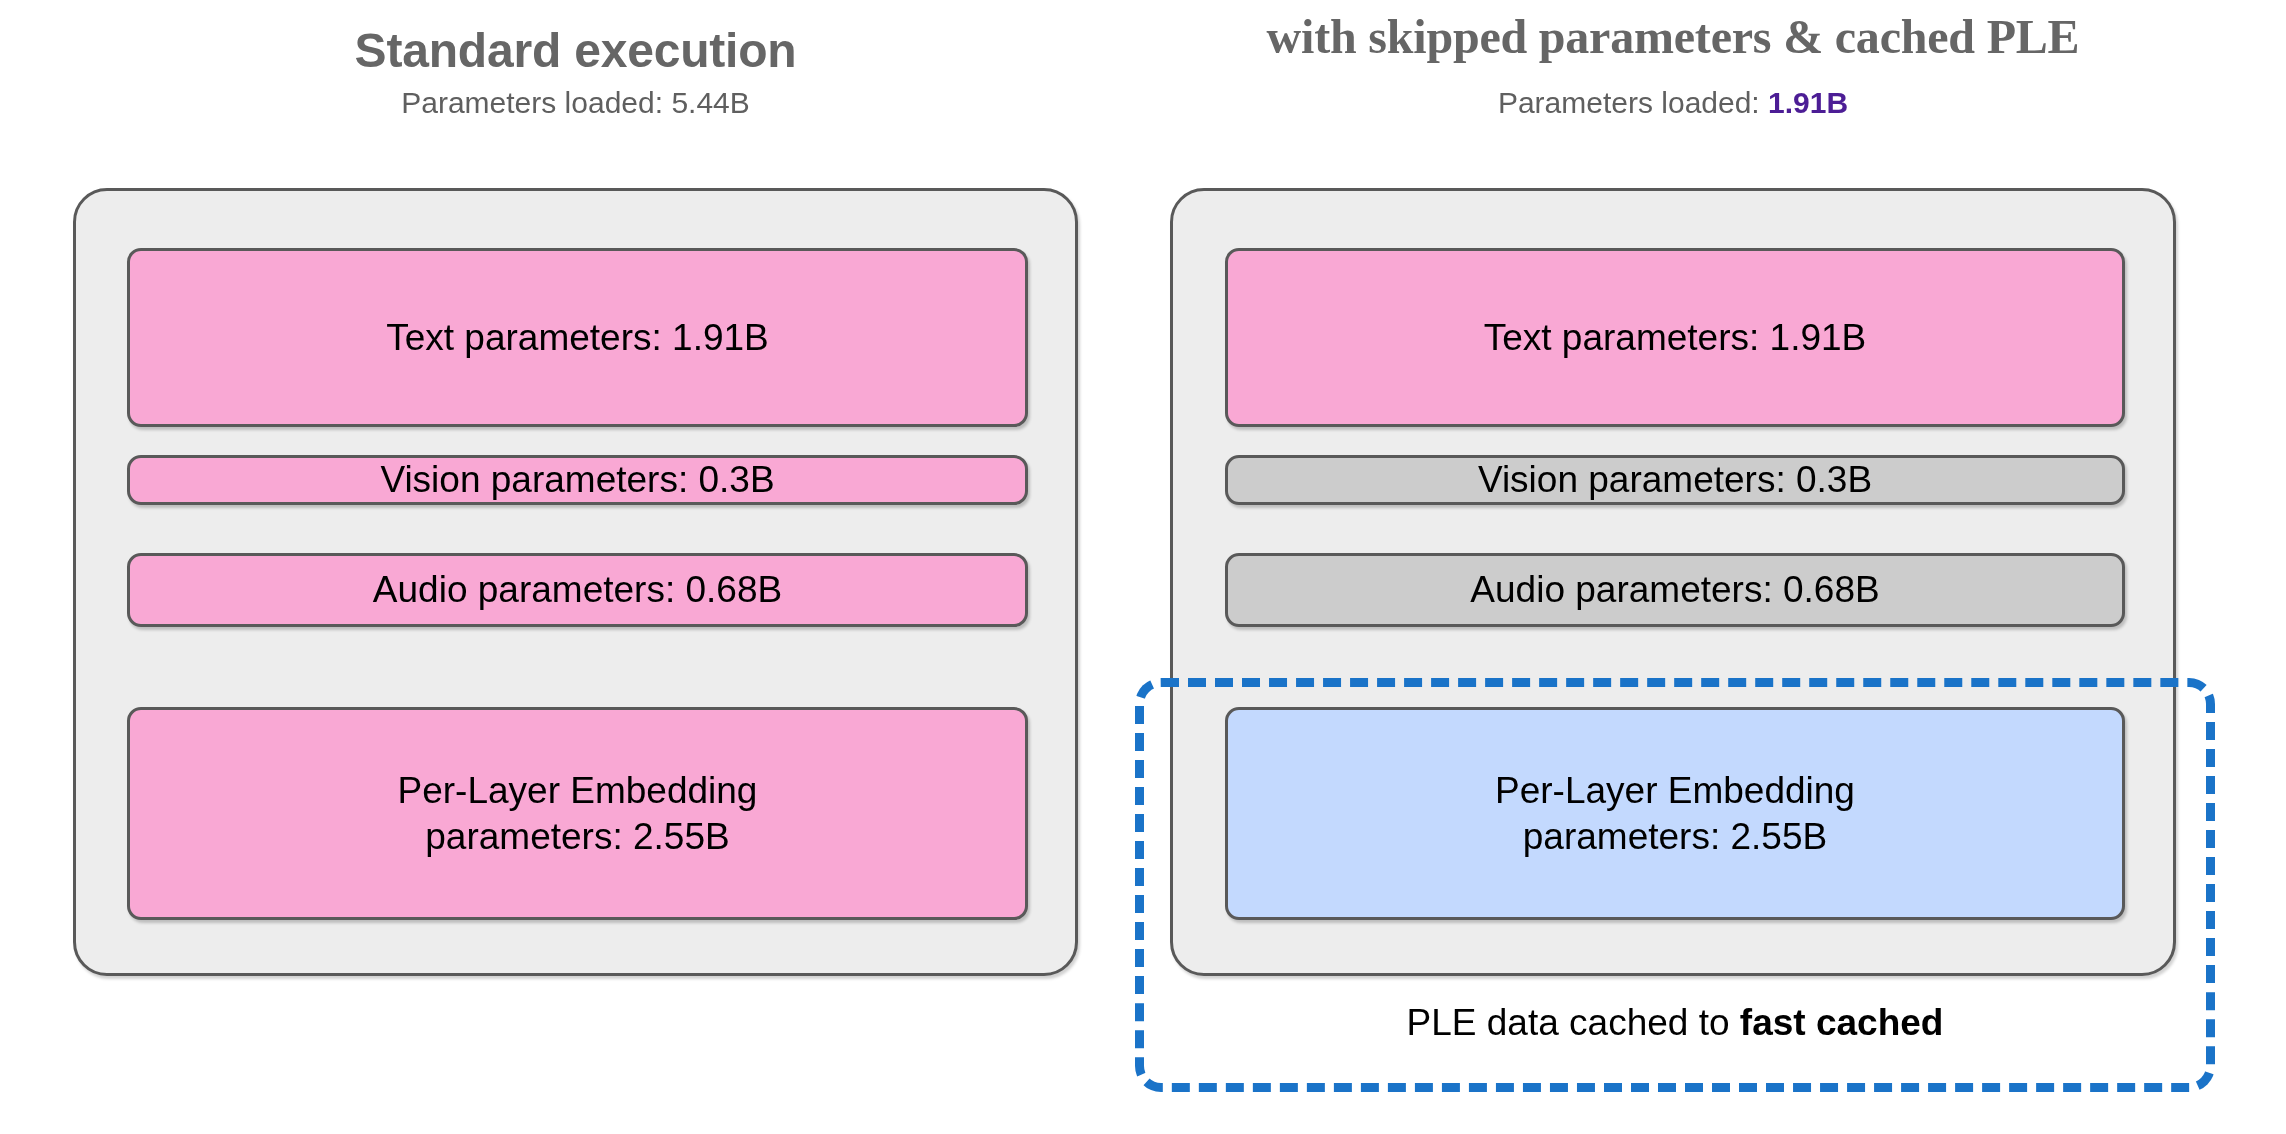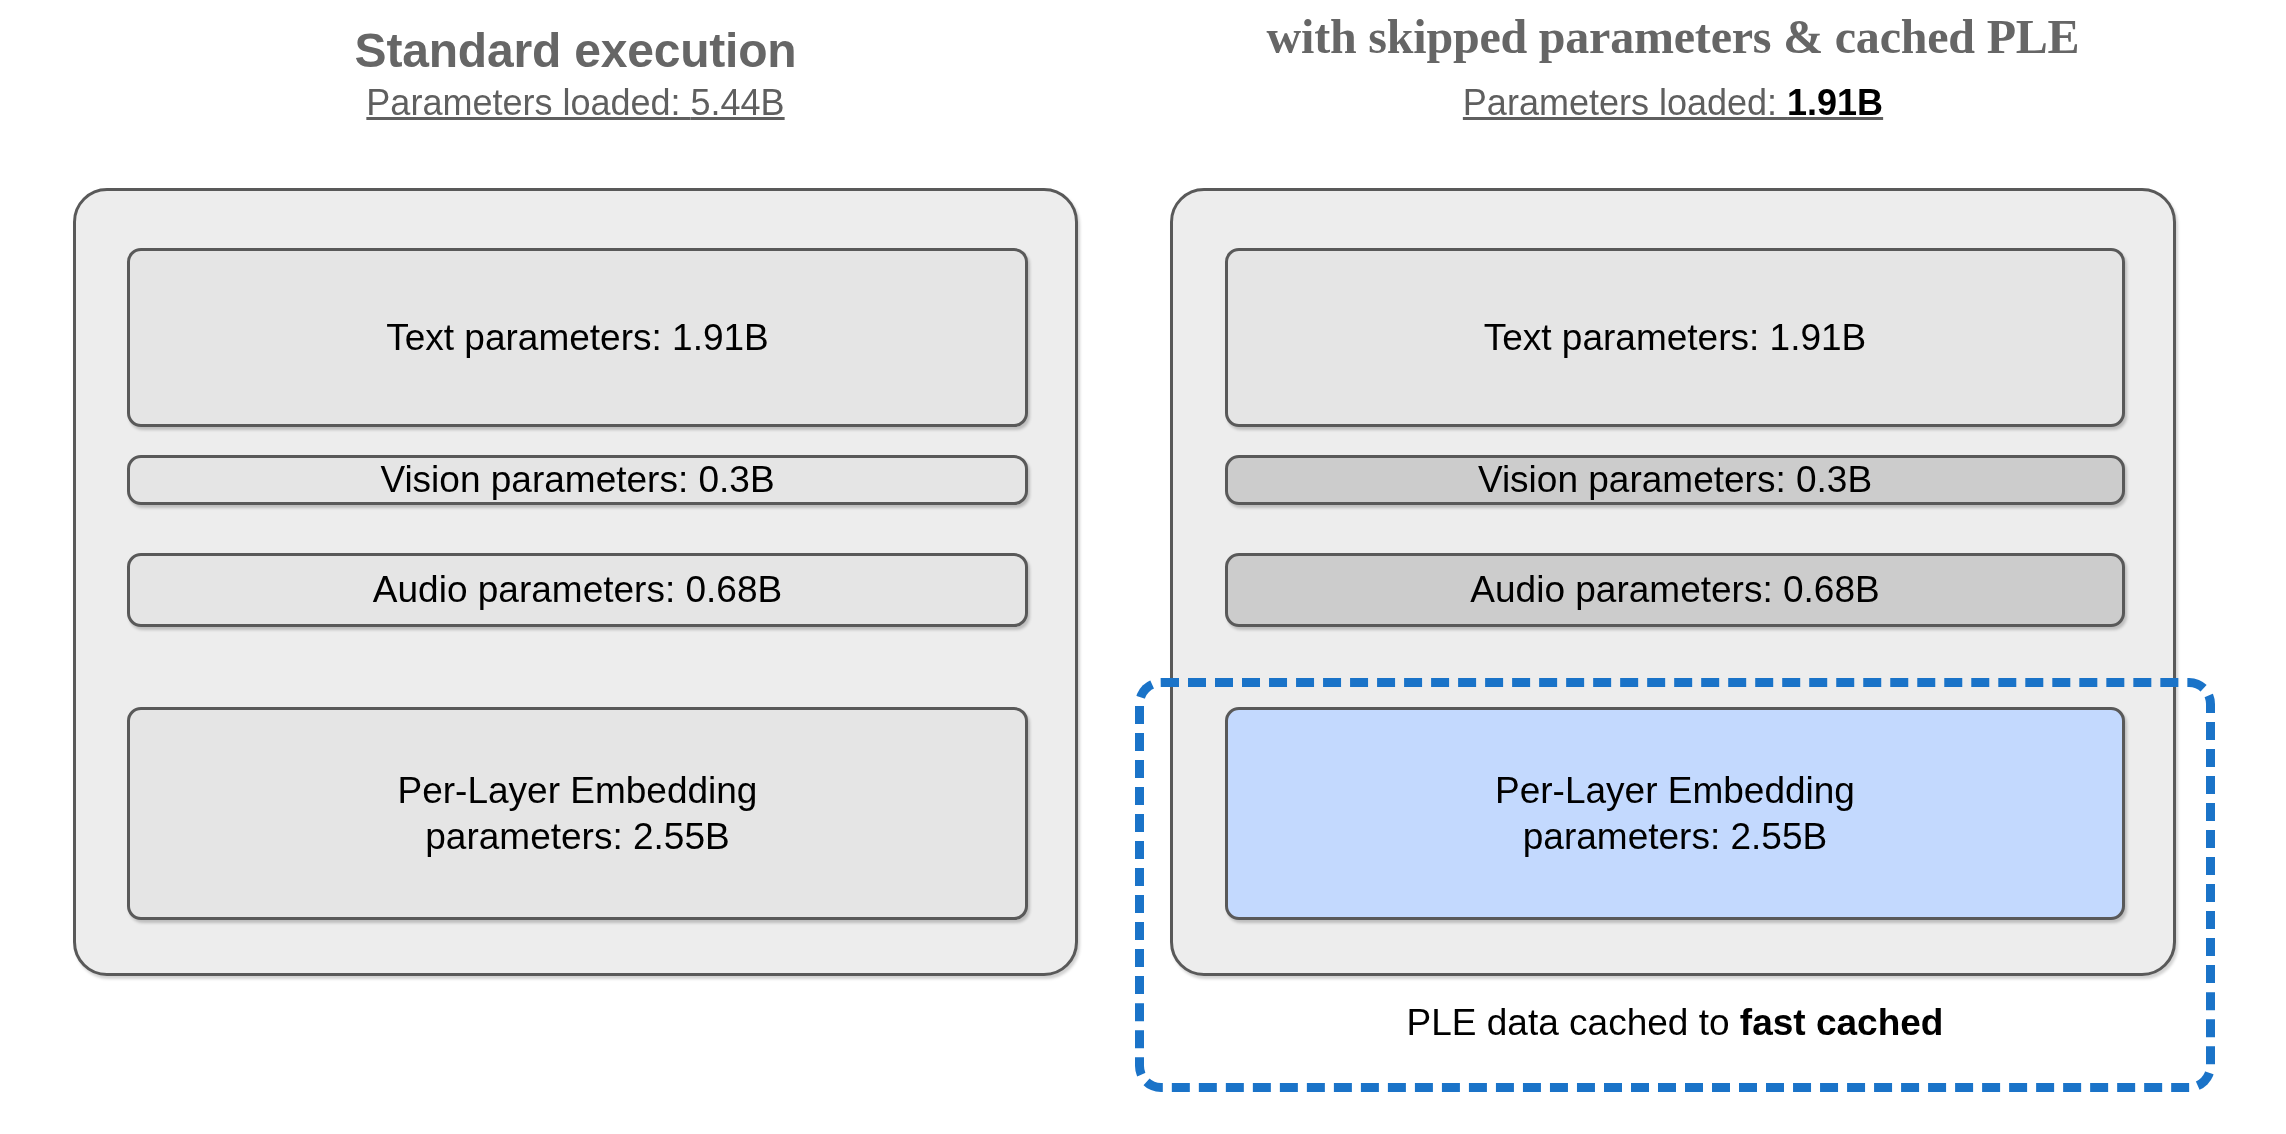--- a/index.html
+++ b/index.html
@@ -30,26 +30,25 @@
     font-weight: bold;
     font-size: 48px;
     line-height: 49px;
     letter-spacing: -0.2px;
     white-space: nowrap;
   }
   .col-sub {
     position: absolute;
     text-align: center;
     color: #5f5f5f;
-    font-size: 36px;
+    font-size: 30px;
     line-height: 42px;
     white-space: nowrap;
-    text-decoration: underline;
   }
-  .col-sub b { font-weight: bold; color: #000000; }
+  .col-sub b { font-weight: bold; color: #4c1d95; }
 
   #left-title  { left: 73px;  top: 26px;  width: 1005px; }
   #left-sub    { left: 73px;  top: 82px;  width: 1005px; }
   #right-title { left: 1128px; top: 12px; width: 1090px; font-family: Liberation Serif, serif; }
   #right-sub   { left: 1170px; top: 82px; width: 1006px; }
 
   
   .panel {
     position: absolute;
     background: #ededed;
@@ -69,21 +68,21 @@
     border-radius: 14px;
     display: flex;
     align-items: center;
     justify-content: center;
     text-align: center;
     color: #000000;
     font-size: 37px;
     line-height: 46px;
     box-shadow: 2px 3px 3px rgba(0,0,0,0.20);
   }
-  .pbox.blue      { background: #e5e5e5; }
+  .pbox.blue      { background: #f9a8d4; }
   .pbox.gray      { background: #cccccc; }
   .pbox.lightblue { background: #c3d9fe; }
 
   
   .lcol { left: 127px; width: 901px; }
   
   .rcol { left: 1225px; width: 900px; }
 
   .row-text   { top: 248px; height: 179px; }
   .row-vision { top: 455px; height: 50px;  }

